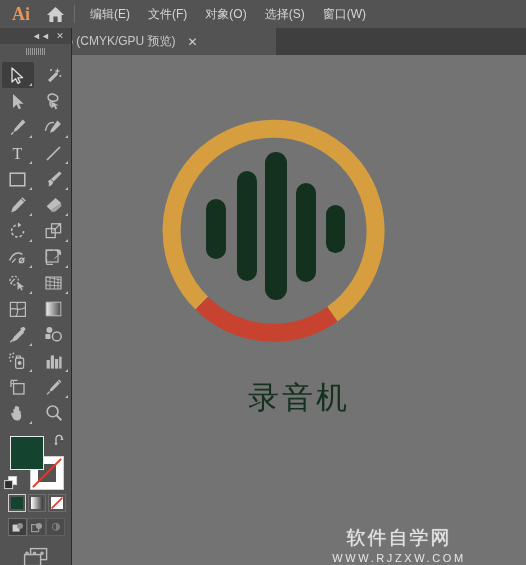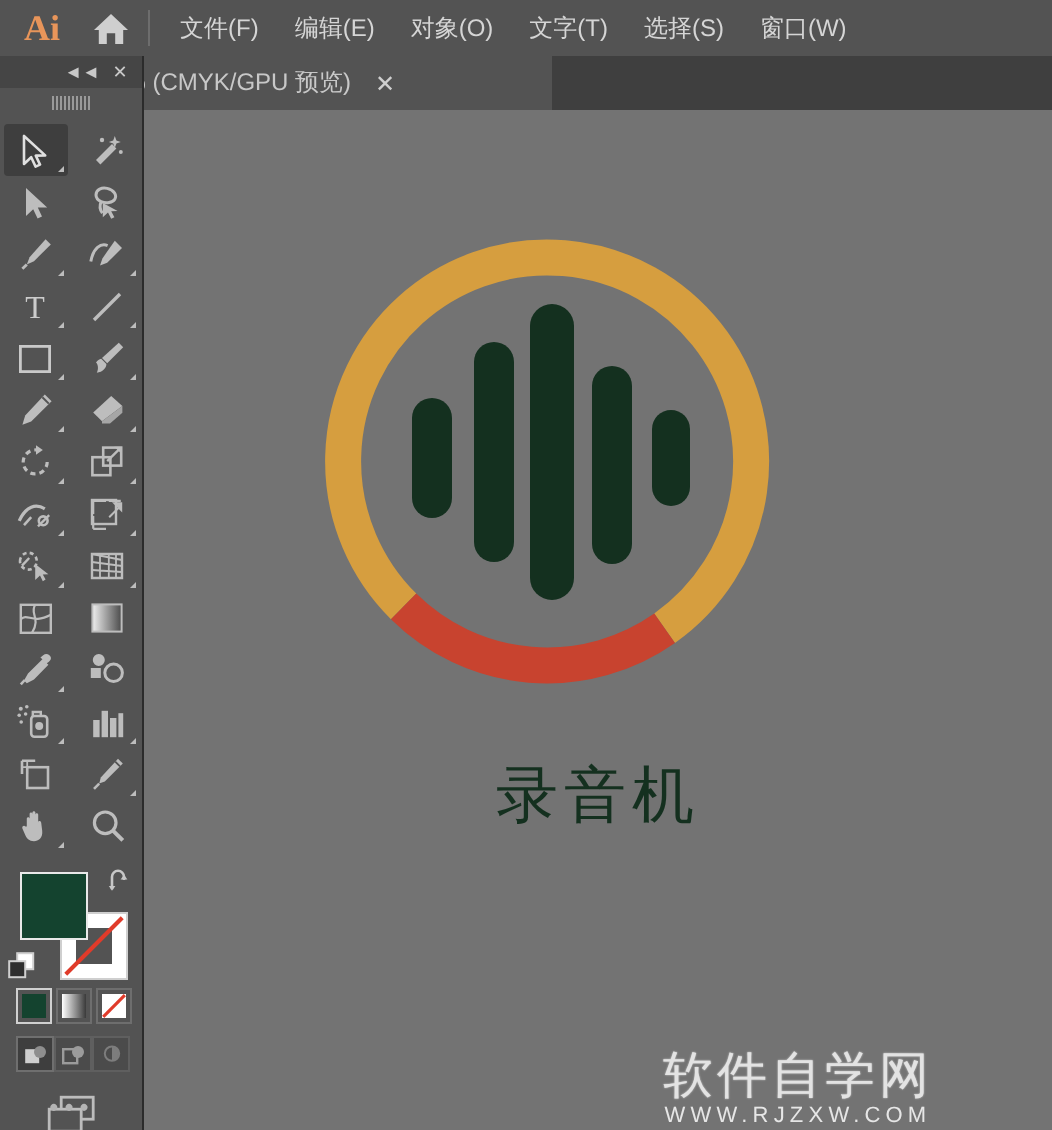--- a/index.html
+++ b/index.html
@@ -62,21 +62,21 @@
     font-family:"DejaVu Sans","Liberation Sans",sans-serif;
   }
 
   
   .watermark{
     position:absolute;left:232px;top:463px;width:190px;height:52px;
     display:flex;flex-direction:column;align-items:center;justify-content:center;
     pointer-events:none;
   }
   .wm-cn{
-    color:#e3e3e3;font-size:25px;letter-spacing:2px;line-height:27px;
+    color:#e3e3e3;font-size:19px;letter-spacing:2px;line-height:27px;
     font-family:"DejaVu Sans","Liberation Sans",sans-serif;
     text-shadow:0 0 1px #dcdcdc;
   }
   .wm-en{
     color:#e6e6e6;font-size:11px;letter-spacing:2.6px;line-height:14px;
     font-family:"Liberation Sans",sans-serif;
   }
 
   
   .toolpanel{
@@ -165,24 +165,23 @@
 
   <div class="menubar">
     <div class="ai-logo">Ai</div>
     <div class="home-btn">
       <svg width="19" height="17" viewBox="0 0 19 17" aria-hidden="true">
         <path d="M9.5 1 L18 9 L15.6 9 L15.6 16 L11.6 16 L11.6 10.6 L7.4 10.6 L7.4 16 L3.4 16 L3.4 9 L1 9 Z" fill="#cfcfcf"></path>
       </svg>
     </div>
     <div class="vsep"></div>
     <div class="menu-items">
+      <div class="menu-item">编辑(E)</div>
       <div class="menu-item">文件(F)</div>
-      <div class="menu-item">编辑(E)</div>
       <div class="menu-item">对象(O)</div>
-      <div class="menu-item">文字(T)</div>
       <div class="menu-item">选择(S)</div>
       <div class="menu-item">窗口(W)</div>
     </div>
   </div>
 
   <div class="tabbar">
     <div class="doctab">
       <span class="title">@ 139.94%  (CMYK/GPU 预览)</span>
       <span class="closex">✕</span>
     </div>

